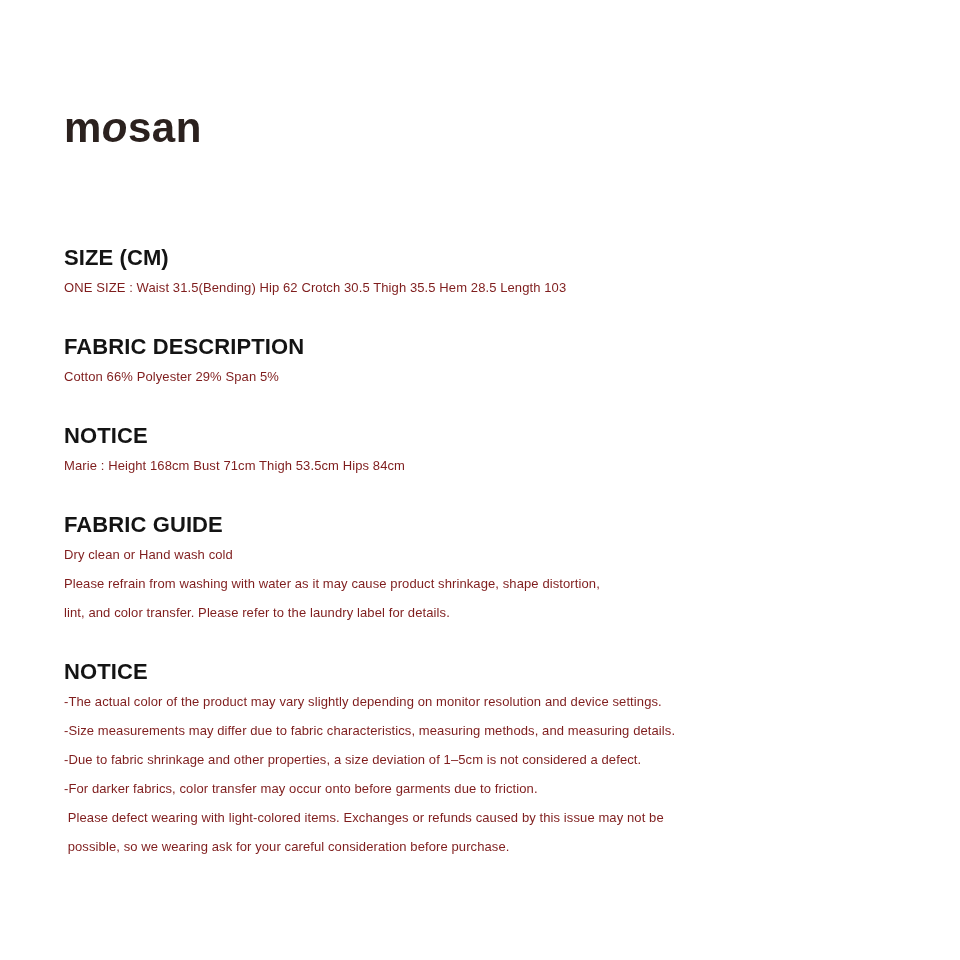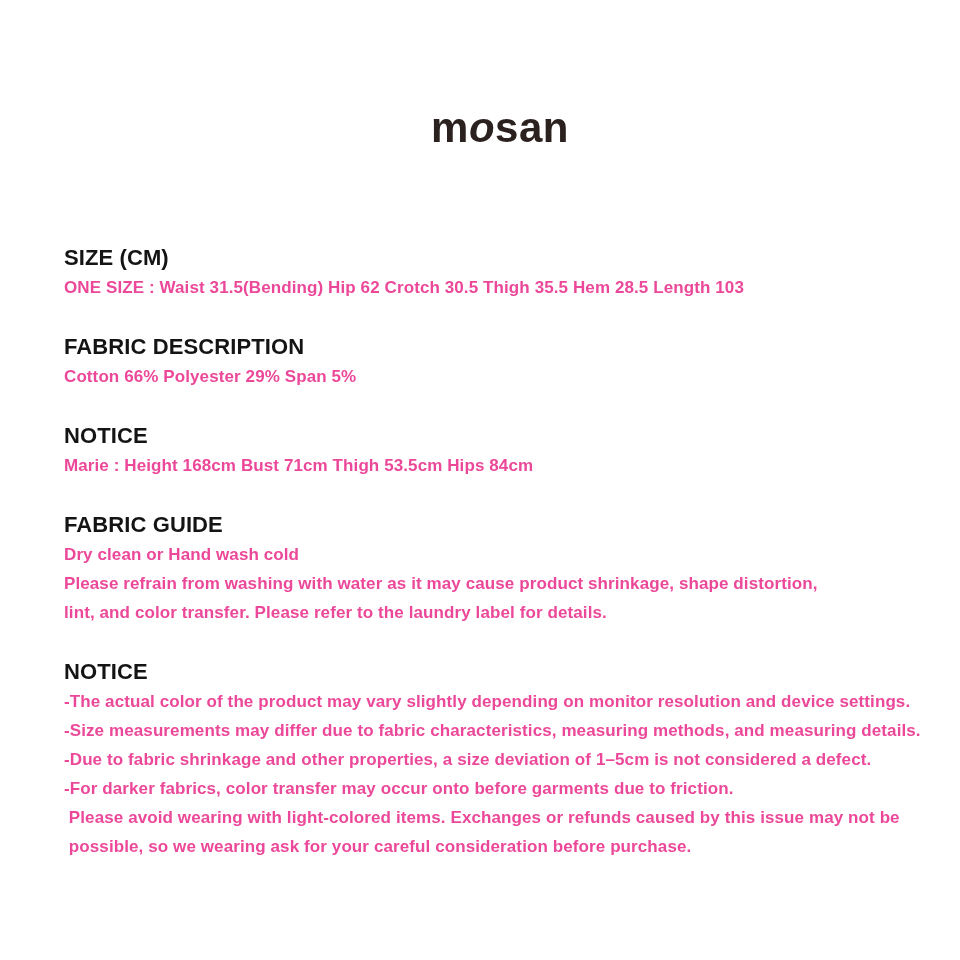--- a/index.html
+++ b/index.html
@@ -14,38 +14,37 @@
     background: #ffffff;
     padding: 105px 24px 0 64px;
     overflow: hidden;
   }
   .logo {
     font-size: 42px;
     line-height: 46px;
     font-weight: 600;
     color: #2b211e;
     letter-spacing: 0.5px;
-    text-align: center;
   }
   .logo .logo-o { font-style: italic; }
   .content { margin-top: 92px; }
   .section { margin-bottom: 30px; }
   .section-title {
     font-size: 22px;
     line-height: 29px;
     font-weight: 700;
     color: #141414;
     margin-bottom: 1px;
     letter-spacing: 0.1px;
   }
   .line {
-    font-size: 17px;
+    font-size: 13px;
     line-height: 29px;
-    font-weight: 700;
-    color: #ec4899;
+    font-weight: 400;
+    color: #7f1d1d;
     white-space: pre;
     letter-spacing: 0.1px;
   }
 </style>
 </head>
 <body>
 
 <div class="page">
 
   <div class="logo">
@@ -75,18 +74,18 @@
       <div class="line">Please refrain from washing with water as it may cause product shrinkage, shape distortion,</div>
       <div class="line">lint, and color transfer. Please refer to the laundry label for details.</div>
     </div>
 
     <div class="section">
       <div class="section-title">NOTICE</div>
       <div class="line">-The actual color of the product may vary slightly depending on monitor resolution and device settings.</div>
       <div class="line">-Size measurements may differ due to fabric characteristics, measuring methods, and measuring details.</div>
       <div class="line">-Due to fabric shrinkage and other properties, a size deviation of 1–5cm is not considered a defect.</div>
       <div class="line">-For darker fabrics, color transfer may occur onto before garments due to friction.</div>
-      <div class="line"> Please avoid wearing with light-colored items. Exchanges or refunds caused by this issue may not be</div>
+      <div class="line"> Please defect wearing with light-colored items. Exchanges or refunds caused by this issue may not be</div>
       <div class="line"> possible, so we wearing ask for your careful consideration before purchase.</div>
     </div>
 
   </div>
 </div>
 
 </body></html>

